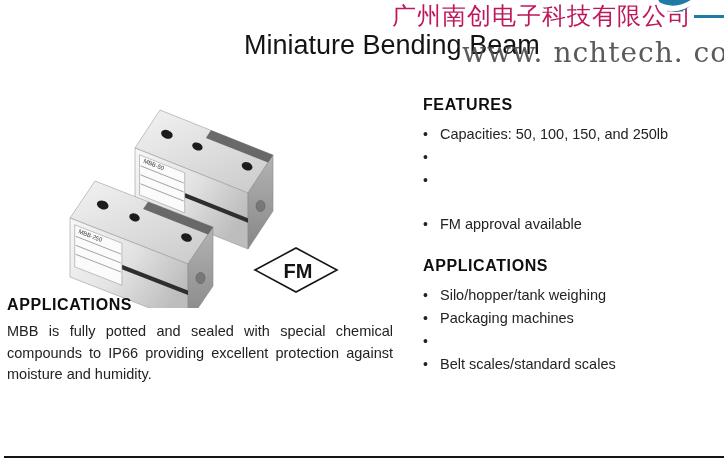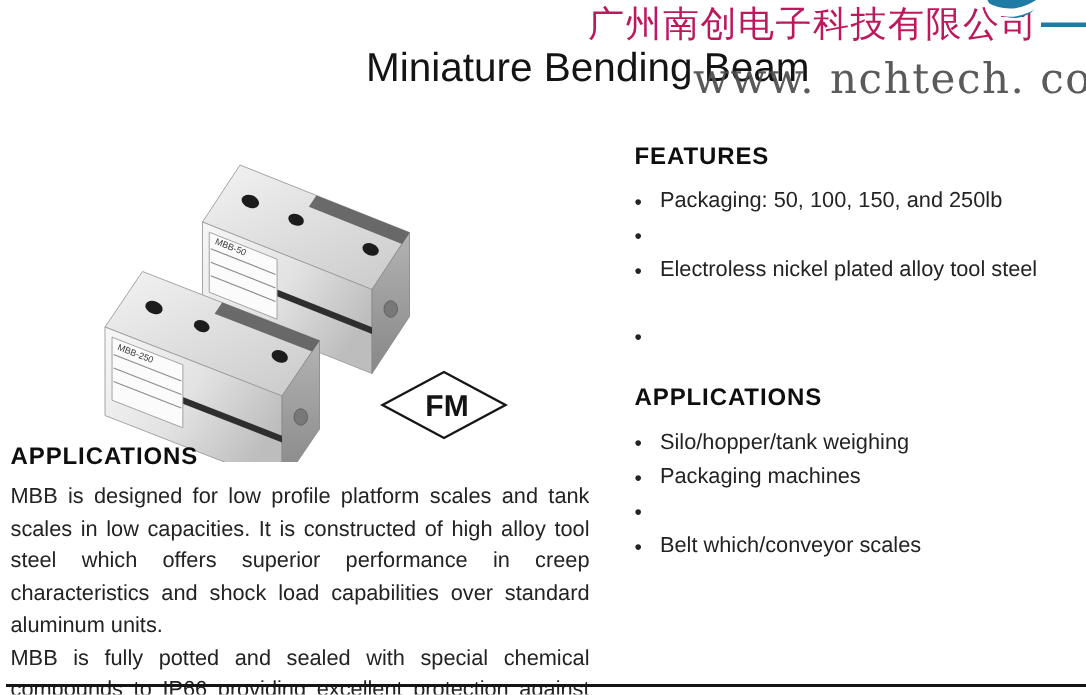--- a/index.html
+++ b/index.html
@@ -124,67 +124,66 @@
   </g>
 
   <g>
     <polygon points="215,182 256,160 297,182 256,204" fill="#ffffff" stroke="#161616" stroke-width="1.6"></polygon>
     <text x="258" y="189.5" text-anchor="middle" font-size="20" font-weight="bold" fill="#141414">FM</text>
   </g>
 </svg>
 
 <div class="description-block">
   <div class="section-heading">APPLICATIONS</div>
-  <p>MBB is designed for low profile platform scales and tank scales in low capacities. It is constructed of high alloy tool steel which offers superior performance in creep characteristics and shock load capabilities over standard aluminum units.</p>
   <p>MBB is fully potted and sealed with special chemical compounds to IP66 providing excellent protection against moisture and humidity.</p>
 </div>
 
 <div class="right-col">
 
   <div class="section">
     <div class="section-heading">FEATURES</div>
     <ul class="bullets">
       <li>
           <span class="dot">•</span>
-          <span>Packaging: 50, 100, 150, and 250lb</span>
+          <span>Capacities: 50, 100, 150, and 250lb</span>
         </li>
       <li>
           <span class="dot">•</span>
         </li>
       <li>
           <span class="dot">•</span>
-          <span>Electroless nickel plated alloy tool steel</span>
         </li>
     </ul>
   </div>
 
   <div class="section">
     <ul class="bullets">
       <li>
           <span class="dot">•</span>
+          <span>FM approval available</span>
         </li>
     </ul>
   </div>
 
   <div class="section">
     <div class="section-heading">APPLICATIONS</div>
     <ul class="bullets">
       <li>
           <span class="dot">•</span>
           <span>Silo/hopper/tank weighing</span>
         </li>
       <li>
           <span class="dot">•</span>
           <span>Packaging machines</span>
         </li>
       <li>
           <span class="dot">•</span>
         </li>
       <li>
           <span class="dot">•</span>
-          <span>Belt which/conveyor scales</span>
+          <span>Belt scales/standard scales</span>
         </li>
     </ul>
   </div>
 
 </div>
 
 <div class="bottom-rule"></div>
 
 </body></html>

